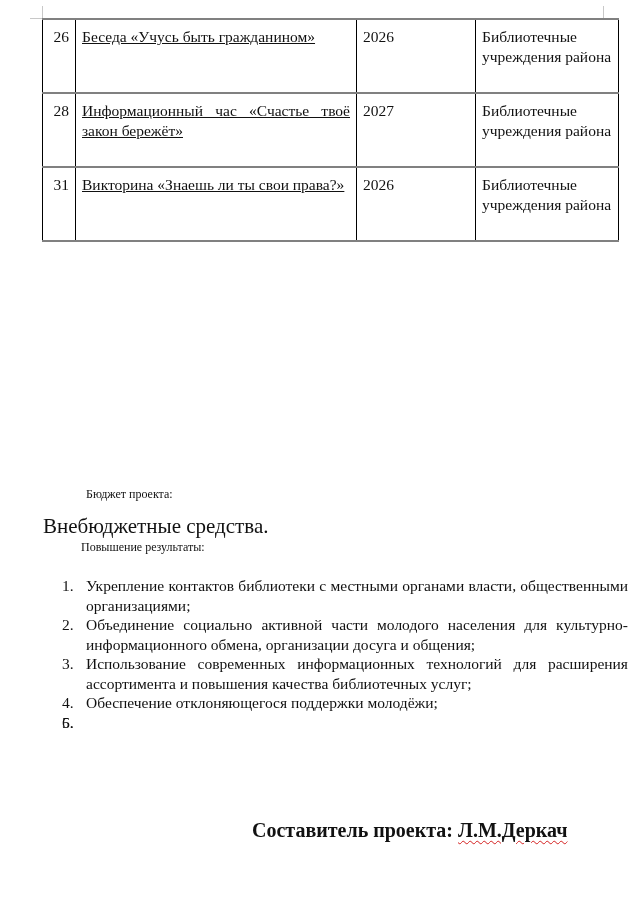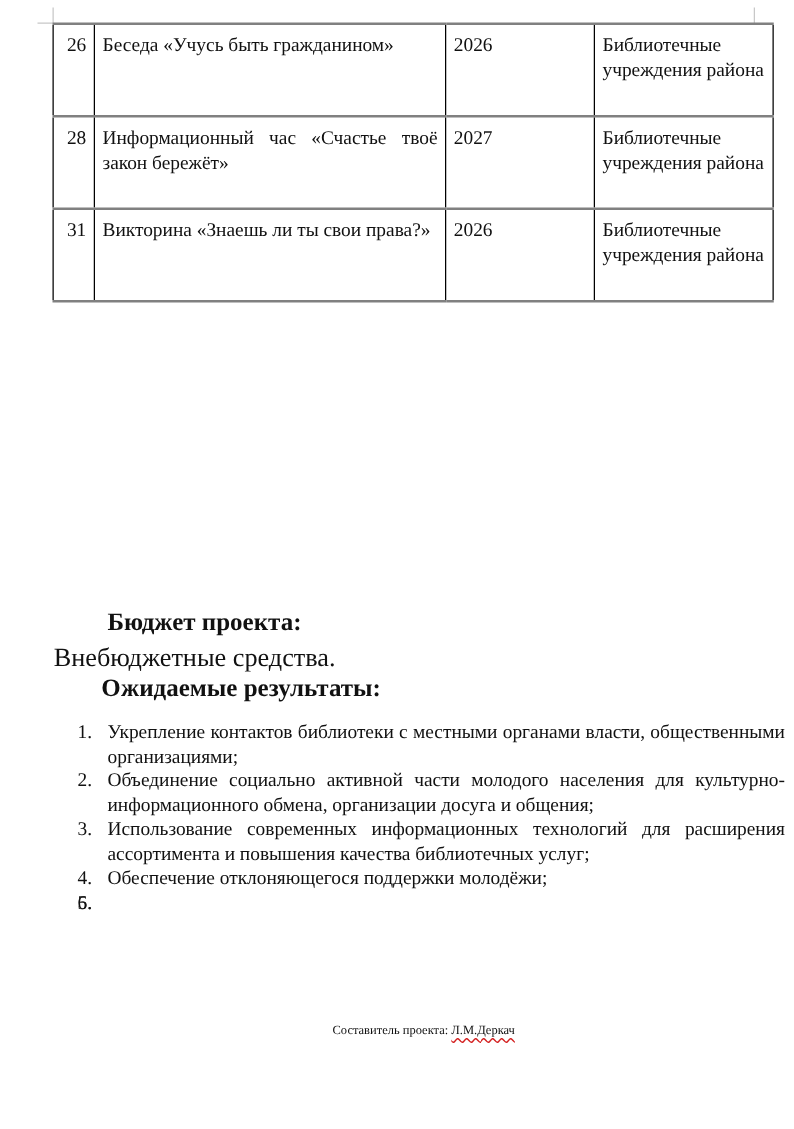--- a/index.html
+++ b/index.html
@@ -5,29 +5,29 @@
   html, body { margin:0; padding:0; background:#ffffff; }
   body { width:635px; height:903px; position:relative; overflow:hidden;
          font-family:"Liberation Serif", serif; color:#111; font-size:15.5px; }
   .mark { position:absolute; background:#c8c8c8; }
   table.plan { position:absolute; left:42px; top:18px; width:574px; border-collapse:collapse; table-layout:fixed; }
   table.plan td { vertical-align:top; padding:7px 6px 0 6px; line-height:19.5px; height:65px;
                   border-left:1.5px solid #000; border-right:1.5px solid #000;
                   border-top:2.5px solid #808080; border-bottom:2.5px solid #808080; }
   table.plan tr:first-child td { border-top:2.5px solid #808080; }
   td.num { width:20px; text-align:right; }
-  td.event { width:268px; text-align:justify; }
+  td.event { width:268px; text-align:justify;text-decoration:underline; }
   td.year { width:106px; }
   td.org { width:130px; }
-  .heading { position:absolute; font-weight:bold; font-size:20px;text-align:right; }
+  .heading { position:absolute; font-weight:normal; font-size:12px;text-align:right; }
   .para { position:absolute; font-size:21px; }
   ol.results { position:absolute; left:62px; top:576px; width:542px; margin:0; padding:0 0 0 24px; list-style:none; }
   ol.results li { position:relative; line-height:19.5px; text-align:justify; text-align-last:left; }
   ol.results li .n { position:absolute; left:-24px; top:0; }
-  .author { position:absolute; left:266px; top:819px; font-size:10px; }
+  .author { position:absolute; left:252px; top:819px; font-size:20px;font-weight:bold; }
   .spell { text-decoration: underline wavy #d42020; text-decoration-thickness:1px; text-underline-offset:3px; }
 </style>
 </head>
 <body>
 
 <div class="mark" style="left:42px;top:6px;width:1px;height:13px;"></div>
 <div class="mark" style="left:30px;top:18px;width:12px;height:1px;"></div>
 <div class="mark" style="left:603px;top:6px;width:1px;height:13px;"></div>
 
 <table class="plan">
@@ -48,21 +48,21 @@
       <td class="num">31</td>
       <td class="event">Викторина «Знаешь ли ты свои права?»</td>
       <td class="year">2026</td>
       <td class="org">Библиотечные учреждения района</td>
     </tr>
   </tbody>
 </table>
 
 <div class="heading" style="left:86px;top:487px;">Бюджет проекта:</div>
 <div class="para" style="left:43px;top:514px;">Внебюджетные средства.</div>
-<div class="heading" style="left:81px;top:540px;">Ожидаемые результаты:</div>
+<div class="heading" style="left:81px;top:540px;">Повышение результаты:</div>
 
 <ol class="results">
   <li><span class="n">1.</span><span>Укрепление контактов библиотеки с местными органами власти, общественными организациями;</span></li>
   <li><span class="n">2.</span><span>Объединение социально активной части молодого населения для культурно-информационного обмена, организации досуга и общения;</span></li>
   <li><span class="n">3.</span><span>Использование современных информационных технологий для расширения ассортимента и повышения качества библиотечных услуг;</span></li>
   <li><span class="n">4.</span><span>Обеспечение отклоняющегося поддержки молодёжи;</span></li>
   <li><span class="n">5.</span></li>
   <li><span class="n">6.</span></li>
 </ol>
 

